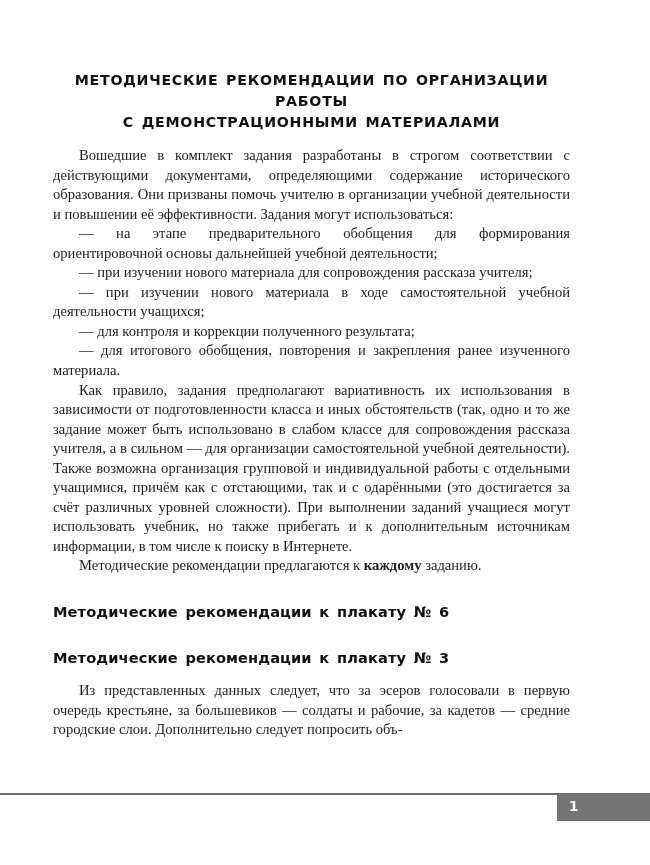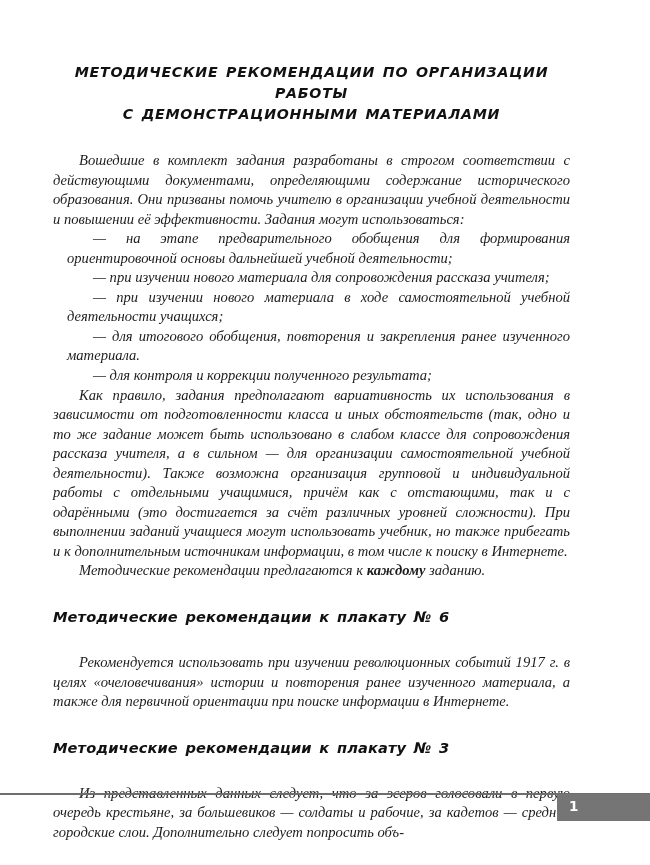--- a/index.html
+++ b/index.html
@@ -14,23 +14,22 @@
     height: 865px;
     background: #ffffff;
     overflow: hidden;
     font-family: "Liberation Serif", "DejaVu Serif", serif;
     color: #1a1a1a;
     box-sizing: border-box;
   }
   .content {
     position: absolute;
     left: 53px;
-    top: 0;
+    top: 8px;
     width: 517px;
-    font-style: italic;
   }
 
   
   .doc-title {
     font-family: "DejaVu Sans", "Liberation Sans", sans-serif;
     font-weight: bold;
     font-size: 14.2px;
     line-height: 21px;
     letter-spacing: 0.75px;
     text-align: center;
@@ -61,23 +60,23 @@
   
   p.body {
     font-size: 14.6px;
     line-height: 19.55px;
     text-align: justify;
     text-align-last: left;
     margin: 0;
     hyphens: manual;
     color: #1c1c1c;
   }
-  p.first-after-heading { margin-top: 26px; }
+  p.first-after-heading { margin-top: 13px; }
   p.indent { text-indent: 26px; }
-  p.dash   { text-indent: 26px; margin-left: 14px; }
+  p.dash   { text-indent: 26px; }
 
   b.em { font-weight: bold; }
 
   
   .footer-rule {
     position: absolute;
     left: 0;
     top: 793px;
     width: 650px;
     height: 2px;
@@ -113,30 +112,29 @@
       <span>МЕТОДИЧЕСКИЕ РЕКОМЕНДАЦИИ ПО ОРГАНИЗАЦИИ РАБОТЫ</span>
       <span class="line2">С ДЕМОНСТРАЦИОННЫМИ МАТЕРИАЛАМИ</span>
     </h1>
 
 
     <p class="body indent first-after-heading">Вошедшие в комплект задания разработаны в строгом соответствии с действующими документами, определяющими содержание исторического образования. Они призваны помочь учителю в организации учебной деятельности и повышении её эффективности. Задания могут использоваться:</p>
 
     <p class="body dash">— на этапе предварительного обобщения для формирования ориентировочной основы дальнейшей учебной деятельности;</p>
     <p class="body dash">— при изучении нового материала для сопровождения рассказа учителя;</p>
     <p class="body dash">— при изучении нового материала в ходе самостоятельной учебной деятельности учащихся;</p>
+    <p class="body dash">— для контроля и коррекции полученного результата;</p>
     <p class="body dash">— для итогового обобщения, повторения и закрепления ранее изученного материала.</p>
-    <p class="body dash">— для контроля и коррекции полученного результата;</p>
 
     <p class="body indent">Как правило, задания предполагают вариативность их использования в зависимости от подготовленности класса и иных обстоятельств (так, одно и то же задание может быть использовано в слабом классе для сопровождения рассказа учителя, а в сильном — для организации самостоятельной учебной деятельности). Также возможна организация групповой и индивидуальной работы с отдельными учащимися, причём как с отстающими, так и с одарёнными (это достигается за счёт различных уровней сложности). При выполнении заданий учащиеся могут использовать учебник, но также прибегать и к дополнительным источникам информации, в том числе к поиску в Интернете.</p>
 
     <p class="body indent"><span>Методические рекомендации предлагаются к </span><b class="em">каждому</b><span> заданию.</span></p>
 
     <h2 class="section-heading heading-poster">Методические рекомендации к плакату № 6</h2>
 
-    <p class="body indent first-after-heading">Рекомендуется использовать при изучении революционных событий 1917 г. в целях «очеловечивания» истории и повторения ранее изученного материала, а также для первичной ориентации при поиске информации в Интернете.</p>
 
     <h2 class="section-heading heading-poster">Методические рекомендации к плакату № 3</h2>
 
     <p class="body indent first-after-heading">Из представленных данных следует, что за эсеров голосовали в первую очередь крестьяне, за большевиков — солдаты и рабочие, за кадетов — средние городские слои. Дополнительно следует попросить объ-</p>
 
   </div>
 
   <div class="footer-rule"></div>
 
   <div class="page-number-box">

